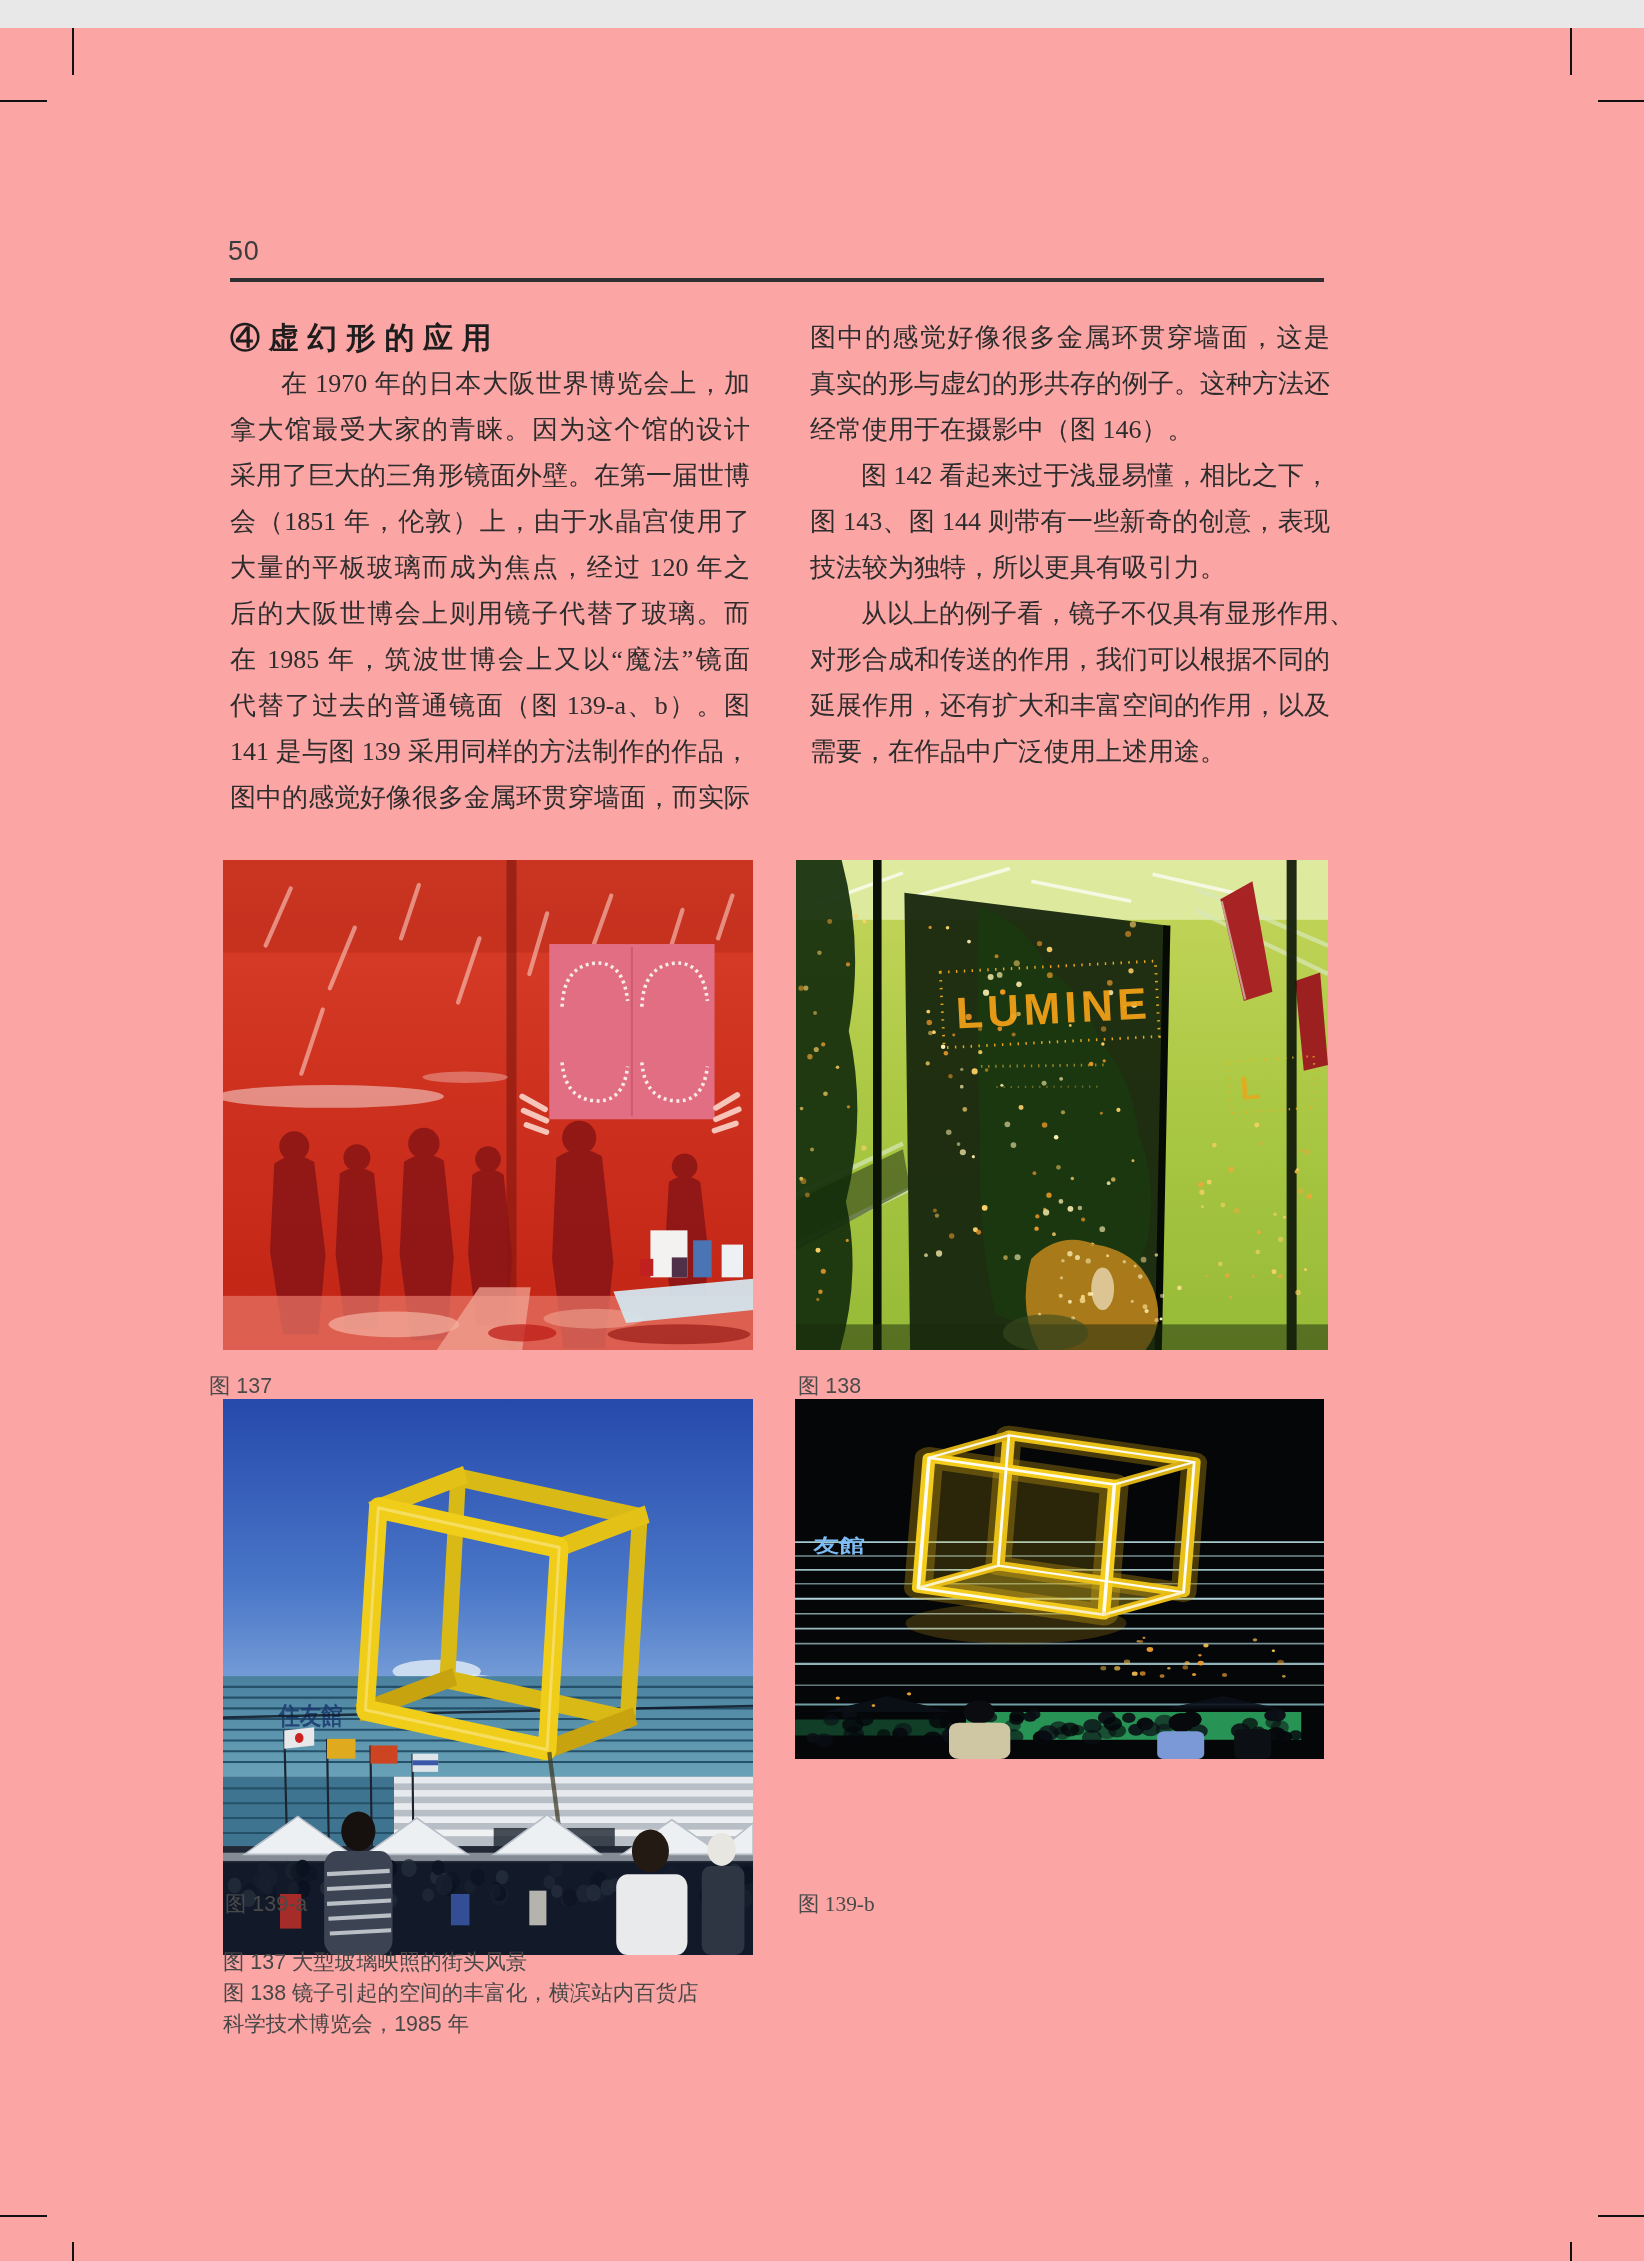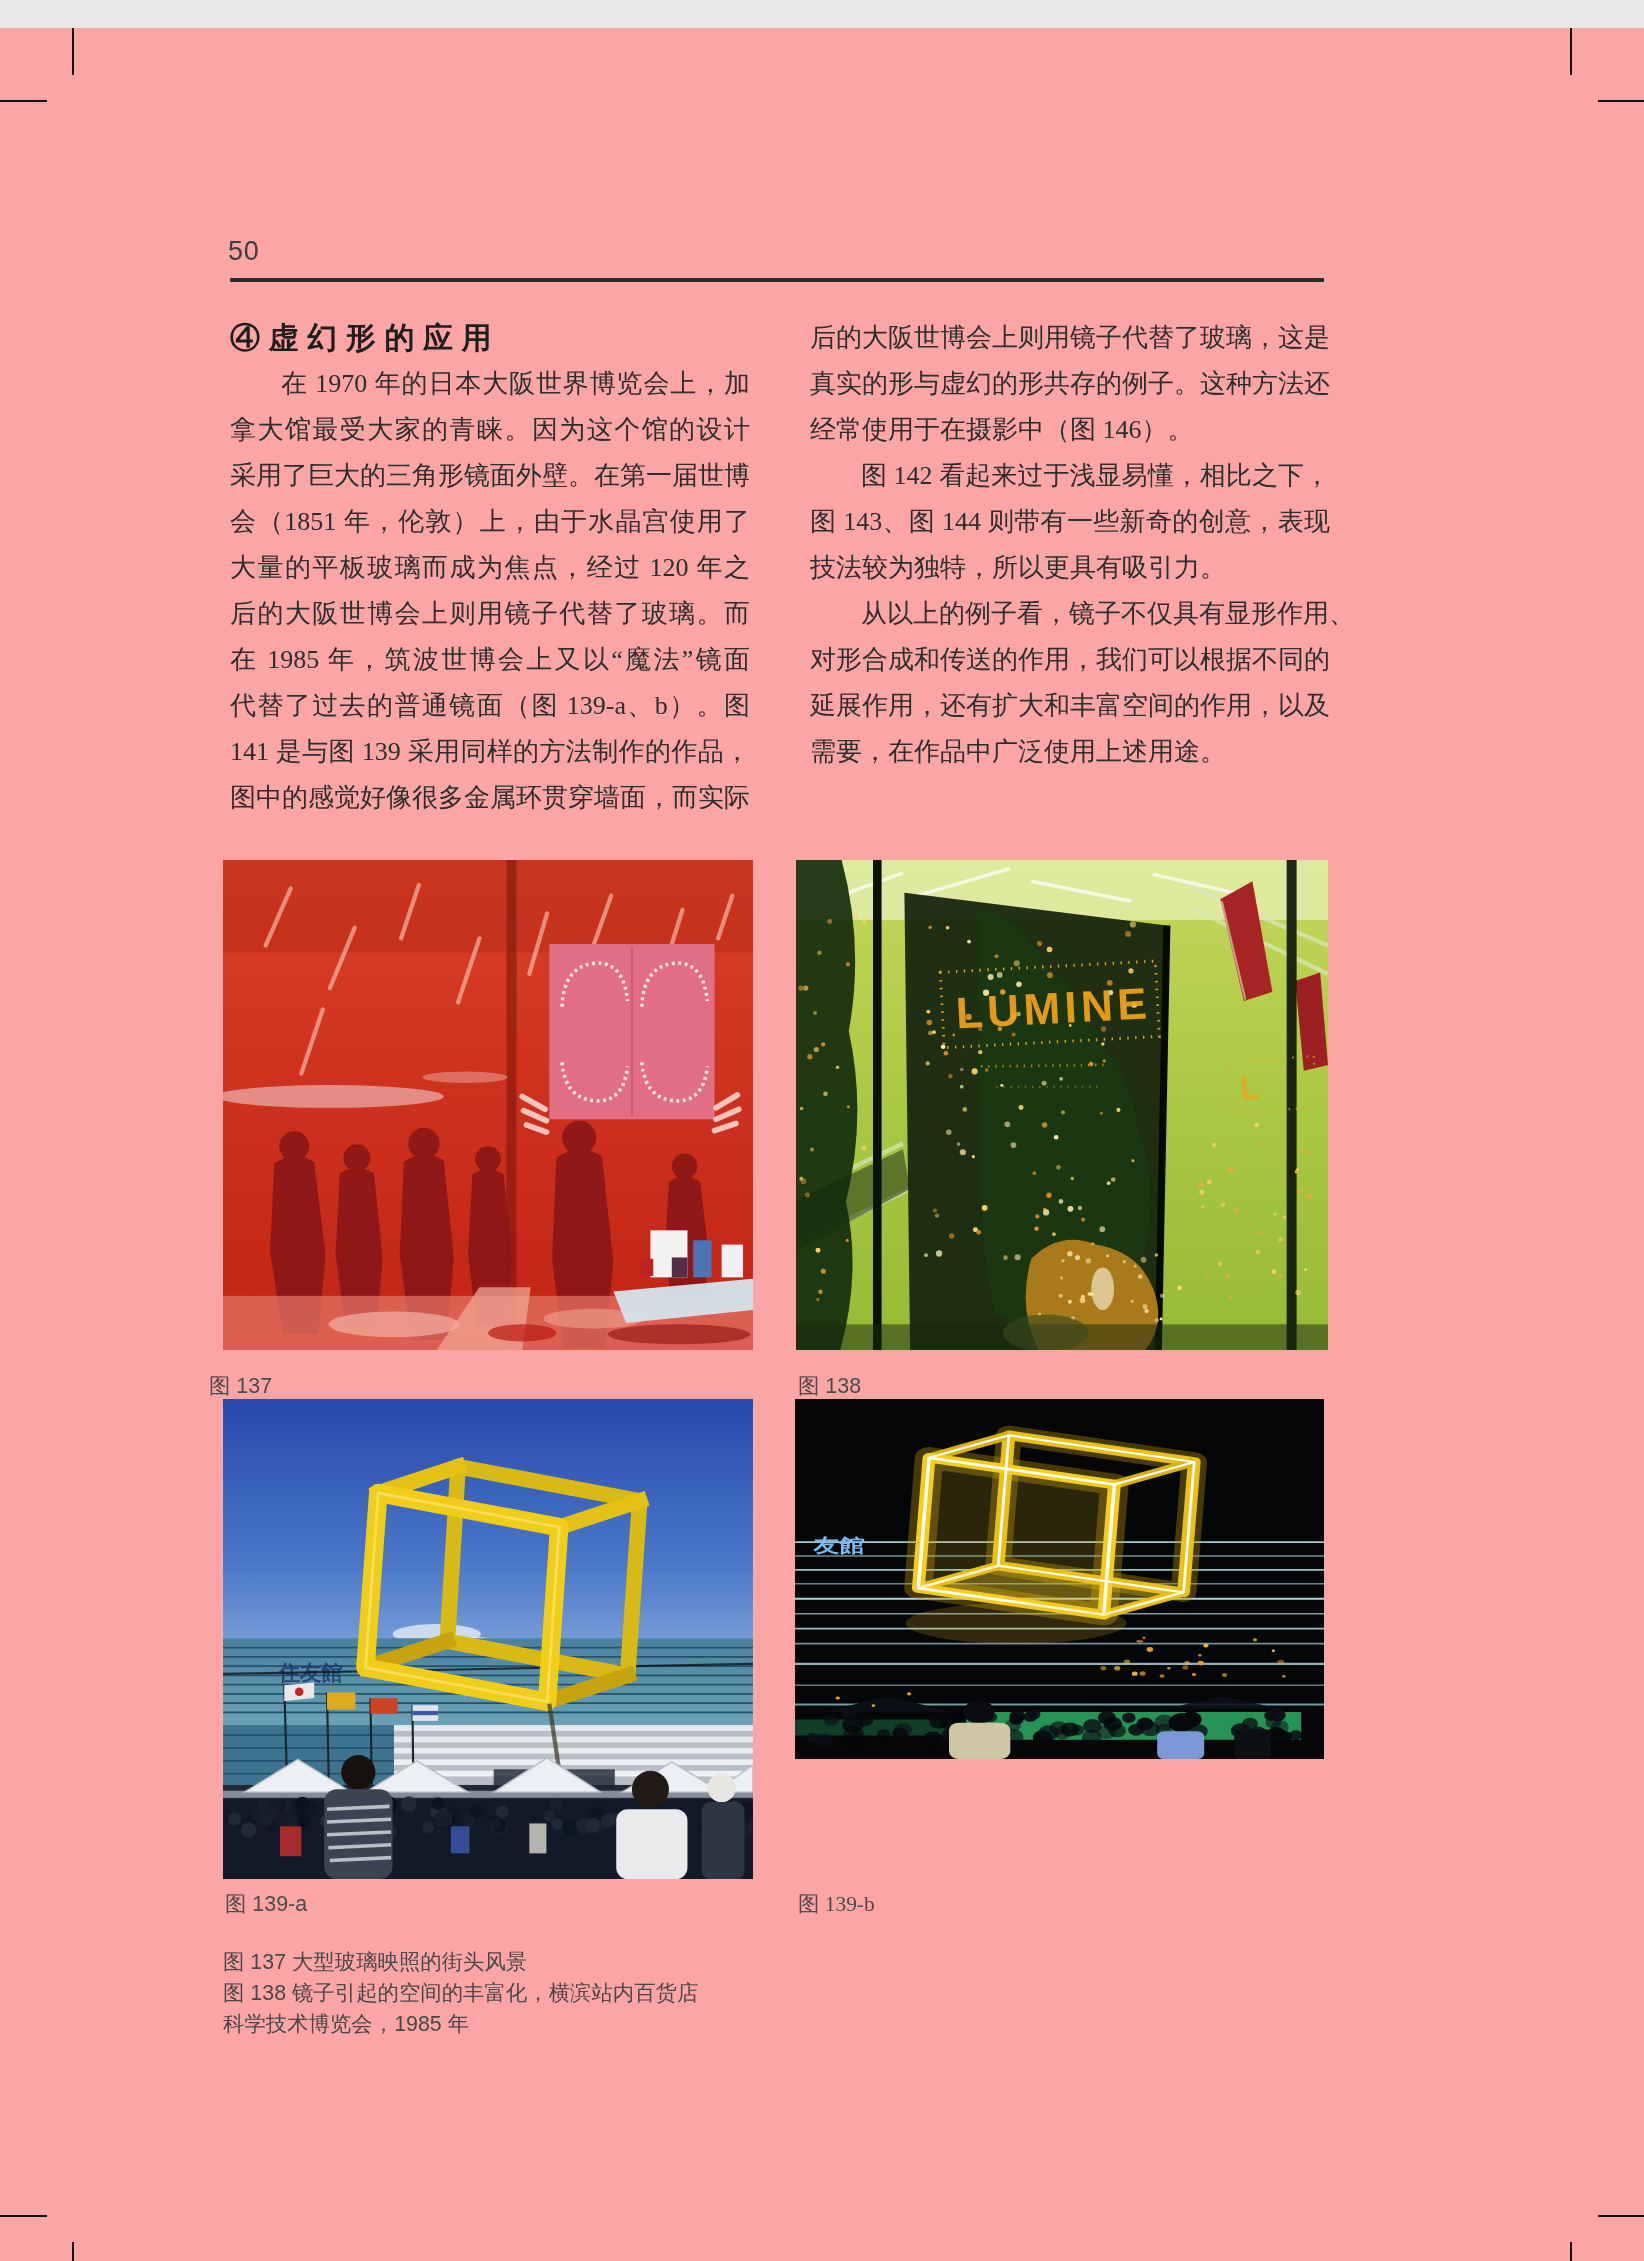--- a/index.html
+++ b/index.html
@@ -13,21 +13,21 @@
   .col-left{left:230px;}
   .col-right{left:810px;}
   .headline{font-size:30px;font-weight:bold;letter-spacing:8.6px;color:#1d1d1d;line-height:46px;white-space:nowrap;}
   .bl{text-align:justify;text-align-last:justify;white-space:nowrap;}
   .bl.pend{text-align-last:left;}
   .bl.ind{text-indent:51px;}
   .figure{position:absolute;overflow:hidden;background:#777;}
   .figure svg{display:block;width:100%;height:100%;}
   #fig137{left:223px;top:832px;width:530px;height:490px;}
   #fig138{left:796px;top:832px;width:532px;height:490px;}
-  #fig139a{left:223px;top:1371px;width:530px;height:480px;}
+  #fig139a{left:223px;top:1371px;width:530px;height:556px;}
   #fig139b{left:795px;top:1371px;width:529px;height:360px;}
   .figlabel{position:absolute;font-family:"Liberation Sans","DejaVu Sans",sans-serif;
             font-size:21.4px;color:#4a4a4a;white-space:nowrap;}
   .capblock{position:absolute;left:223px;top:1919px;font-family:"Liberation Sans","DejaVu Sans",sans-serif;
             font-size:21.4px;line-height:31px;color:#474747;}
   .capblock div{white-space:nowrap;}
 </style>
 </head>
 <body>
 
@@ -53,21 +53,21 @@
     <div class="bl">会（1851 年，伦敦）上，由于水晶宫使用了</div>
     <div class="bl">大量的平板玻璃而成为焦点，经过 120 年之</div>
     <div class="bl">后的大阪世博会上则用镜子代替了玻璃。而</div>
     <div class="bl">在 1985 年，筑波世博会上又以“魔法”镜面</div>
     <div class="bl">代替了过去的普通镜面（图 139-a、b）。图</div>
     <div class="bl">141 是与图 139 采用同样的方法制作的作品，</div>
     <div class="bl">图中的感觉好像很多金属环贯穿墙面，而实际</div>
   </div>
 
   <div class="col col-right">
-    <div class="bl">后的大阪世博会上则用镜子代替了玻璃，这是</div>
+    <div class="bl">图中的感觉好像很多金属环贯穿墙面，这是</div>
     <div class="bl">真实的形与虚幻的形共存的例子。这种方法还</div>
     <div class="bl pend">经常使用于在摄影中（图 146）。</div>
     <div class="bl ind">图 142 看起来过于浅显易懂，相比之下，</div>
     <div class="bl">图 143、图 144 则带有一些新奇的创意，表现</div>
     <div class="bl pend">技法较为独特，所以更具有吸引力。</div>
     <div class="bl ind">从以上的例子看，镜子不仅具有显形作用、</div>
     <div class="bl">对形合成和传送的作用，我们可以根据不同的</div>
     <div class="bl">延展作用，还有扩大和丰富空间的作用，以及</div>
     <div class="bl pend">需要，在作品中广泛使用上述用途。</div>
   </div>

